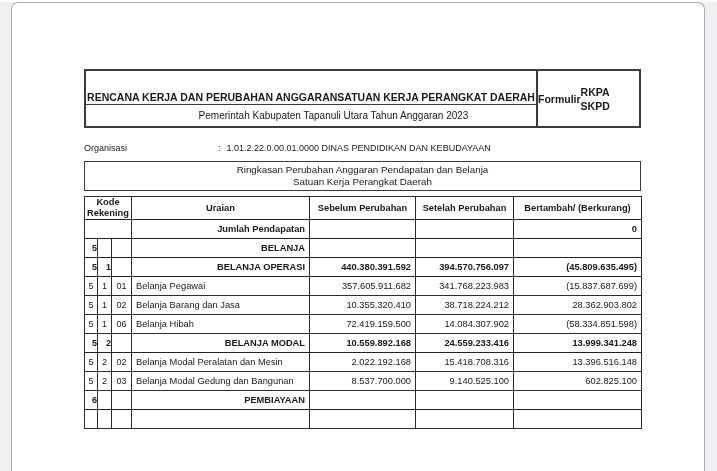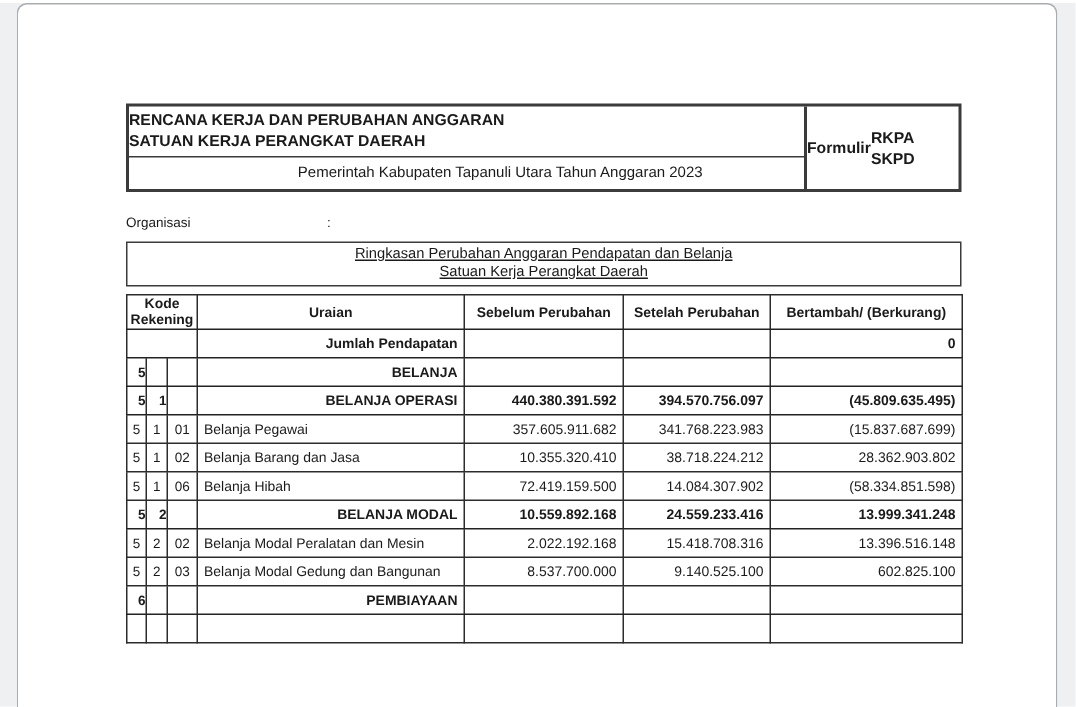--- a/index.html
+++ b/index.html
@@ -38,22 +38,22 @@
   }
   .hb-main {
     width: 452px;
     display: flex;
     flex-direction: column;
     border-right: 2px solid #3b3b3b;
   }
   .hb-title {
     height: 34px;
     border-bottom: 1px solid #3b3b3b;
-    display: flex; flex-direction: column;
-    align-items: flex-start; justify-content: center;
+    display: flex; 
+    align-items: flex-end; justify-content: center;
     font-weight: 700; font-size: 10.5px; line-height: 13.5px;
   }
   .hb-gov {
     flex: 1;
     display: flex; align-items: center; justify-content: center;
     font-size: 10px;
     padding-left: 45px;
   }
   .hb-form {
     flex: 1;
@@ -73,21 +73,21 @@
   .org-label { width: 134px; }
   .org-colon { margin-right: 6px; }
 
   
   .summary-box {
     margin-top: 7px;
     border: 1px solid #3b3b3b;
     height: 30px;
     display: flex; flex-direction: column;
     align-items: center; justify-content: center;
-    font-size: 9.8px; line-height: 12.5px; text-decoration: underline;
+    font-size: 9.8px; line-height: 12.5px;
   }
 
   
   table.budget-table {
     margin-top: 5px;
     width: 557px;
     border-collapse: collapse;
     table-layout: fixed;
     font-size: 9.3px;
     border: 1.5px solid #222222;
@@ -132,20 +132,21 @@
       </div>
       <div class="hb-form">
         <div>Formulir</div>
         <div>RKPA SKPD</div>
       </div>
     </div>
 
     <div class="org-row">
       <span class="org-label">Organisasi</span>
       <span class="org-colon">:</span>
+      <span class="org-value">1.01.2.22.0.00.01.0000 DINAS PENDIDIKAN DAN KEBUDAYAAN</span>
     </div>
 
     <div class="summary-box">
       <div>Ringkasan Perubahan Anggaran Pendapatan dan Belanja</div>
       <div>Satuan Kerja Perangkat Daerah</div>
     </div>
 
     <table class="budget-table">
       <colgroup>
         <col style="width:13px">

